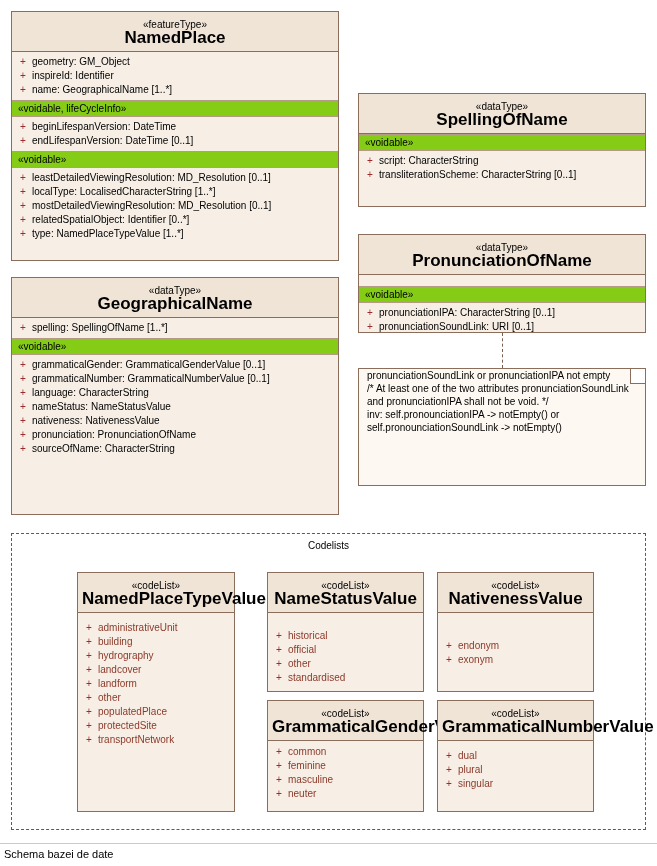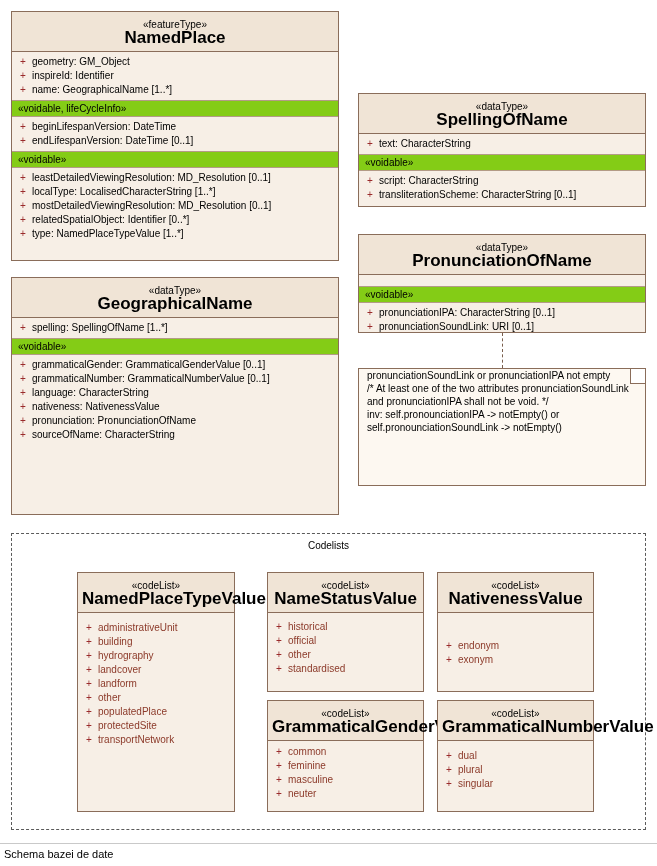--- a/index.html
+++ b/index.html
@@ -181,25 +181,20 @@
         <span class="attr-vis">+</span><span class="attr-name">type:</span> <span class="attr-type">NamedPlaceTypeValue [1..*]</span>
       </div>
     </div>
   </div>
 
   <div class="uml-box" style="left:358px; top:93px; width:288px; height:114px;">
     <div class="uml-header">
       <div class="stereotype">«dataType»</div>
       <div class="classname">SpellingOfName</div>
     </div>
-    <div class="uml-section">
-      <div class="attr-row">
-        <span class="attr-vis">+</span><span class="attr-name">text:</span> <span class="attr-type">CharacterString</span>
-      </div>
-    </div>
     <div class="section-label">«voidable»</div>
     <div class="uml-section">
       <div class="attr-row">
         <span class="attr-vis">+</span><span class="attr-name">script:</span> <span class="attr-type">CharacterString</span>
       </div>
       <div class="attr-row">
         <span class="attr-vis">+</span><span class="attr-name">transliterationScheme:</span> <span class="attr-type">CharacterString [0..1]</span>
       </div>
     </div>
   </div>
@@ -243,20 +238,23 @@
     <div class="section-label">«voidable»</div>
     <div class="uml-section">
       <div class="attr-row">
         <span class="attr-vis">+</span><span class="attr-name">grammaticalGender:</span> <span class="attr-type">GrammaticalGenderValue [0..1]</span>
       </div>
       <div class="attr-row">
         <span class="attr-vis">+</span><span class="attr-name">grammaticalNumber:</span> <span class="attr-type">GrammaticalNumberValue [0..1]</span>
       </div>
       <div class="attr-row">
         <span class="attr-vis">+</span><span class="attr-name">language:</span> <span class="attr-type">CharacterString</span>
+      </div>
+      <div class="attr-row">
+        <span class="attr-vis">+</span><span class="attr-name">nameStatus:</span> <span class="attr-type">NameStatusValue</span>
       </div>
       <div class="attr-row">
         <span class="attr-vis">+</span><span class="attr-name">nativeness:</span> <span class="attr-type">NativenessValue</span>
       </div>
       <div class="attr-row">
         <span class="attr-vis">+</span><span class="attr-name">pronunciation:</span> <span class="attr-type">PronunciationOfName</span>
       </div>
       <div class="attr-row">
         <span class="attr-vis">+</span><span class="attr-name">sourceOfName:</span> <span class="attr-type">CharacterString</span>
       </div>
@@ -283,21 +281,21 @@
       <div class="attr-row cl-row"><span class="attr-vis">+</span><span class="attr-name">protectedSite</span></div>
       <div class="attr-row cl-row"><span class="attr-vis">+</span><span class="attr-name">transportNetwork</span></div>
     </div>
   </div>
 
   <div class="uml-box" style="left:267px; top:572px; width:157px; height:120px;">
     <div class="uml-header">
       <div class="stereotype">«codeList»</div>
       <div class="classname">NameStatusValue</div>
     </div>
-    <div class="uml-section" style="padding-top:7px;">
+    <div class="uml-section" style="padding-top:16px;">
       <div class="attr-row cl-row"><span class="attr-vis">+</span><span class="attr-name">historical</span></div>
       <div class="attr-row cl-row"><span class="attr-vis">+</span><span class="attr-name">official</span></div>
       <div class="attr-row cl-row"><span class="attr-vis">+</span><span class="attr-name">other</span></div>
       <div class="attr-row cl-row"><span class="attr-vis">+</span><span class="attr-name">standardised</span></div>
     </div>
   </div>
 
   <div class="uml-box" style="left:437px; top:572px; width:157px; height:120px;">
     <div class="uml-header">
       <div class="stereotype">«codeList»</div>

